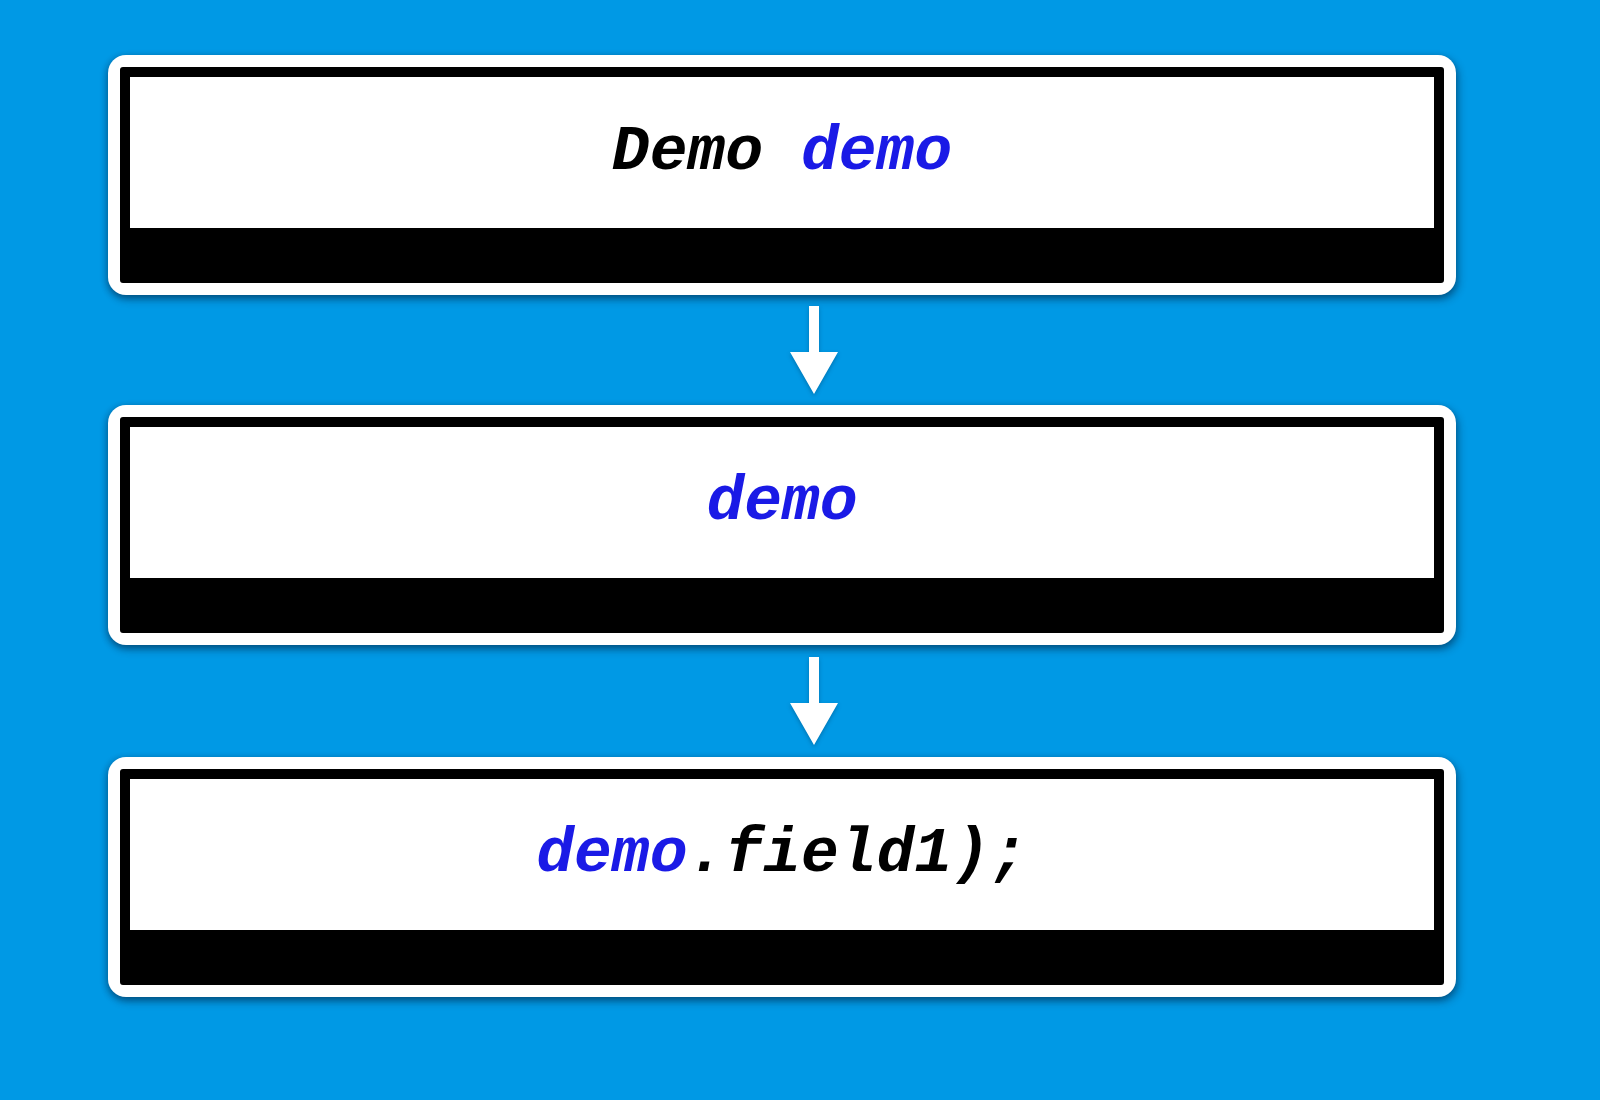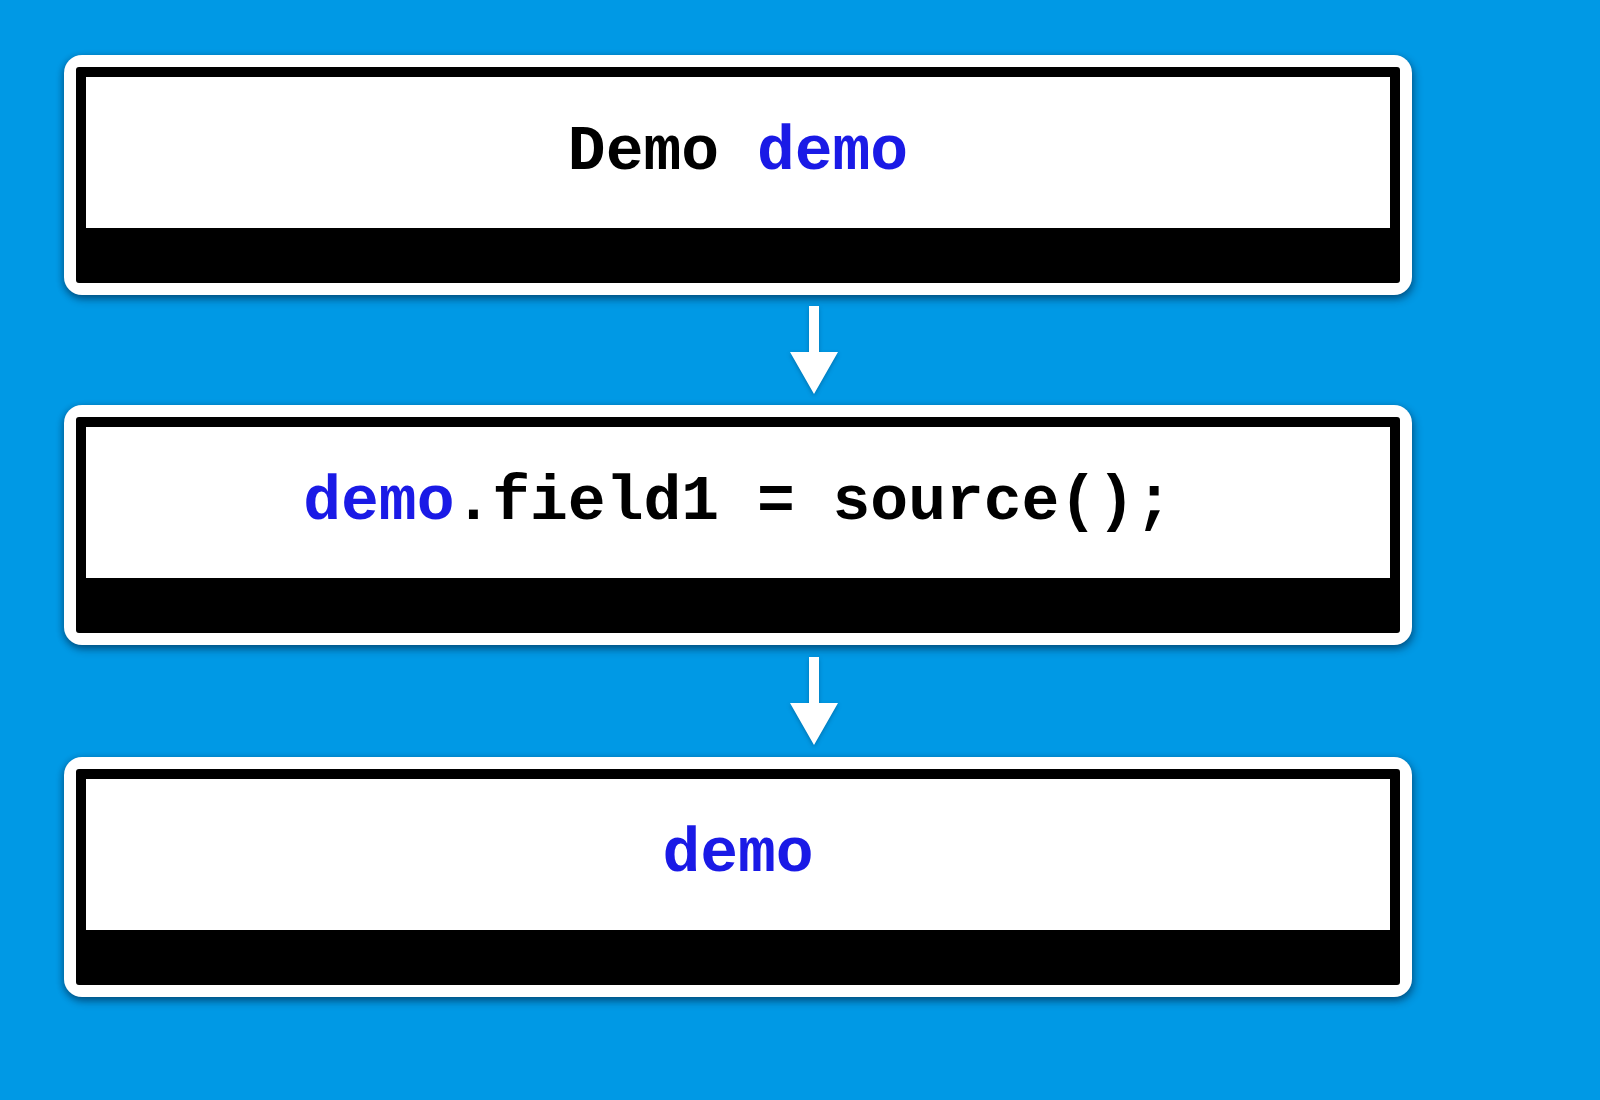--- a/index.html
+++ b/index.html
@@ -9,28 +9,29 @@
   .canvas {
     position: relative;
     width: 1600px;
     height: 1100px;
     background: var(--background, #0099e5);
     overflow: hidden;
     font-family: "Liberation Mono", "DejaVu Sans Mono", monospace;
   }
   .code-box {
     position: relative;
-    margin-left: 64px;
+    margin-left: 108px;
     width: 1348px;
     height: 240px;
     background: var(--box-frame, #ffffff);
     border-radius: 18px;
     padding: 12px;
     box-sizing: border-box;
     box-shadow: 2px 4px 8px rgba(0, 25, 50, 0.45), -2px 2px 6px rgba(0, 25, 50, 0.25);
+    font-style: italic;
   }
   .box-1 { margin-top: 55px; }
   .box-inner {
     height: 100%;
     border: 10px solid var(--box-border, #000000);
     border-radius: 3px;
     box-sizing: border-box;
     display: flex;
     flex-direction: column;
     background: #ffffff;
@@ -91,34 +92,34 @@
   <div class="arrow-row-1">
     <svg class="down-arrow" viewBox="0 0 48 88" xmlns="http://www.w3.org/2000/svg">
       <path d="M19 0 H29 V46 H48 L24 88 L0 46 H19 Z" fill="#ffffff"></path>
     </svg>
   </div>
 
   <div class="code-box box-2">
     <div class="box-inner">
       <div class="box-content">
         <span class="seg blue">demo</span>
-          <span class="seg black">.field1 = source();</span>
       </div>
       <div class="box-footer"></div>
     </div>
   </div>
 
   <div class="arrow-row-2">
     <svg class="down-arrow" viewBox="0 0 48 88" xmlns="http://www.w3.org/2000/svg">
       <path d="M19 0 H29 V46 H48 L24 88 L0 46 H19 Z" fill="#ffffff"></path>
     </svg>
   </div>
 
   <div class="code-box box-3">
     <div class="box-inner">
       <div class="box-content">
           <span class="seg blue">demo</span>
+          <span class="seg black">.field1);</span>
       </div>
       <div class="box-footer"></div>
     </div>
   </div>
 
 </div>
 
 </body></html>

